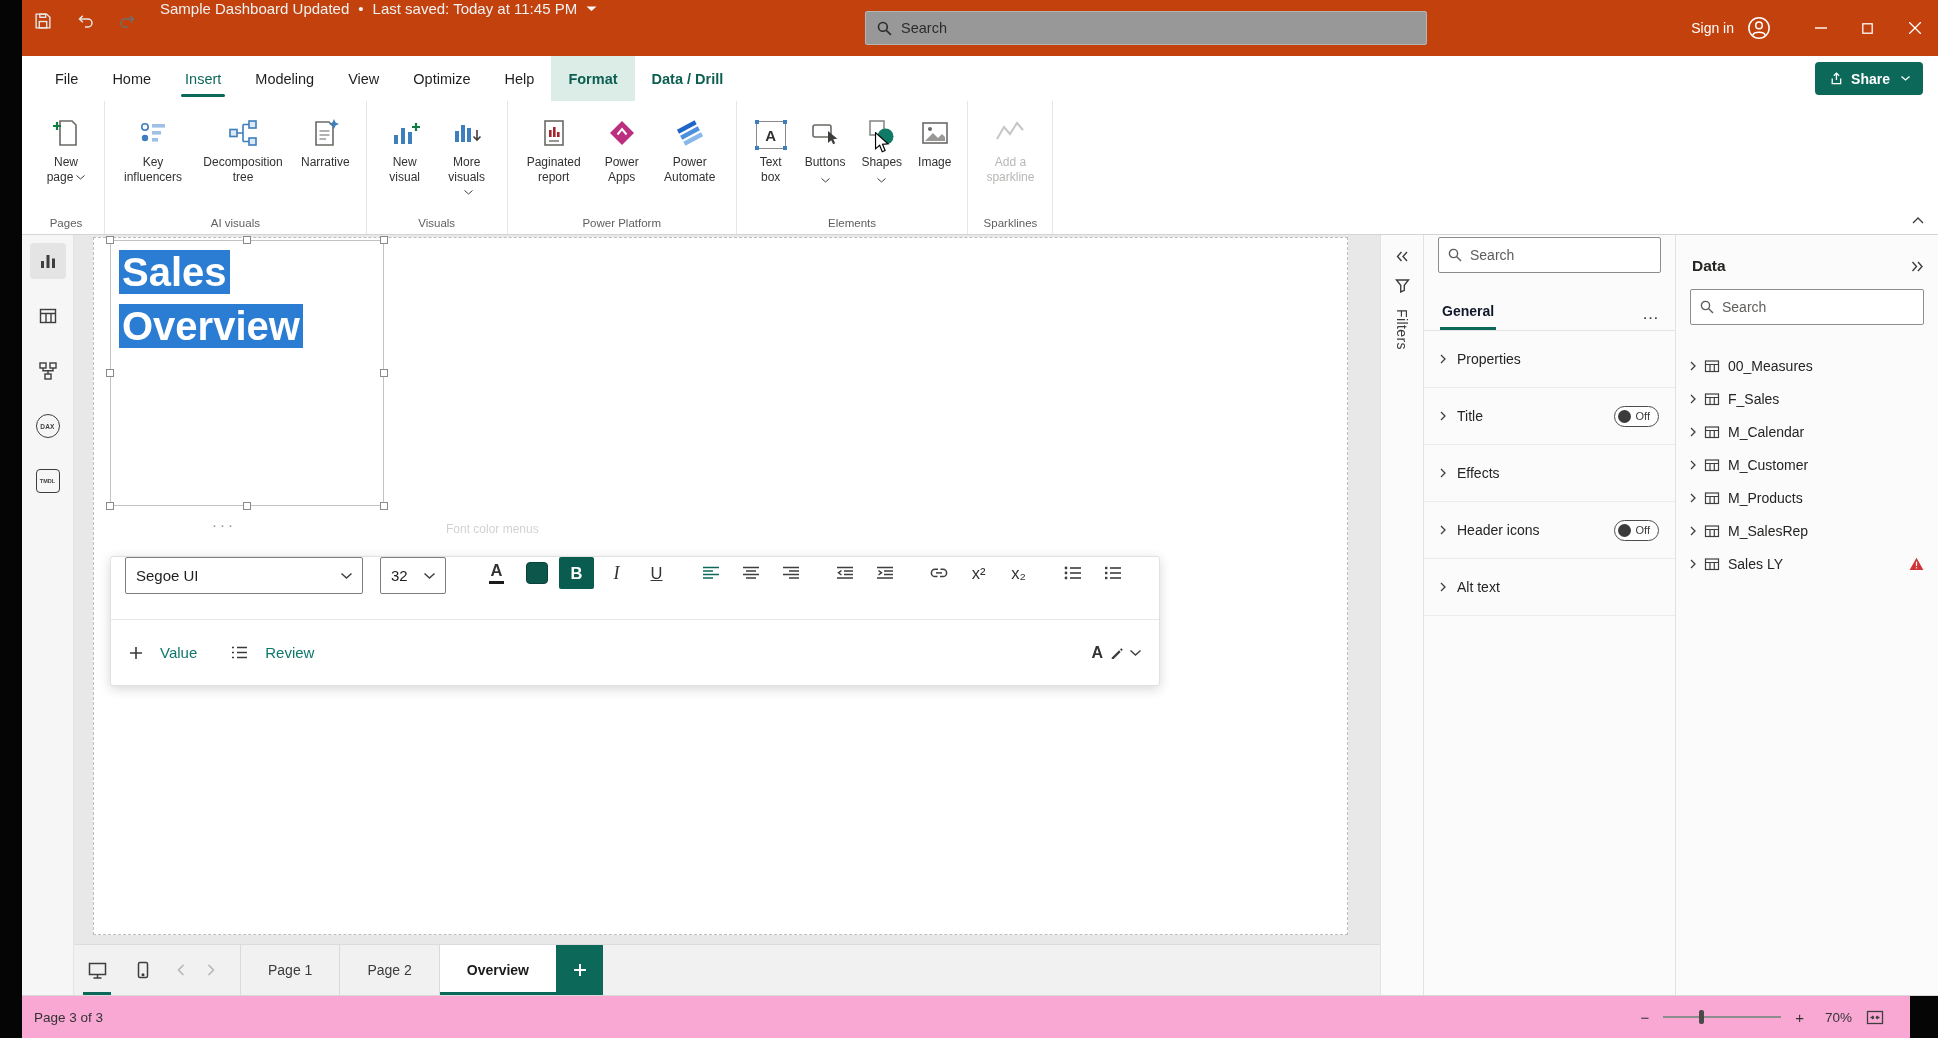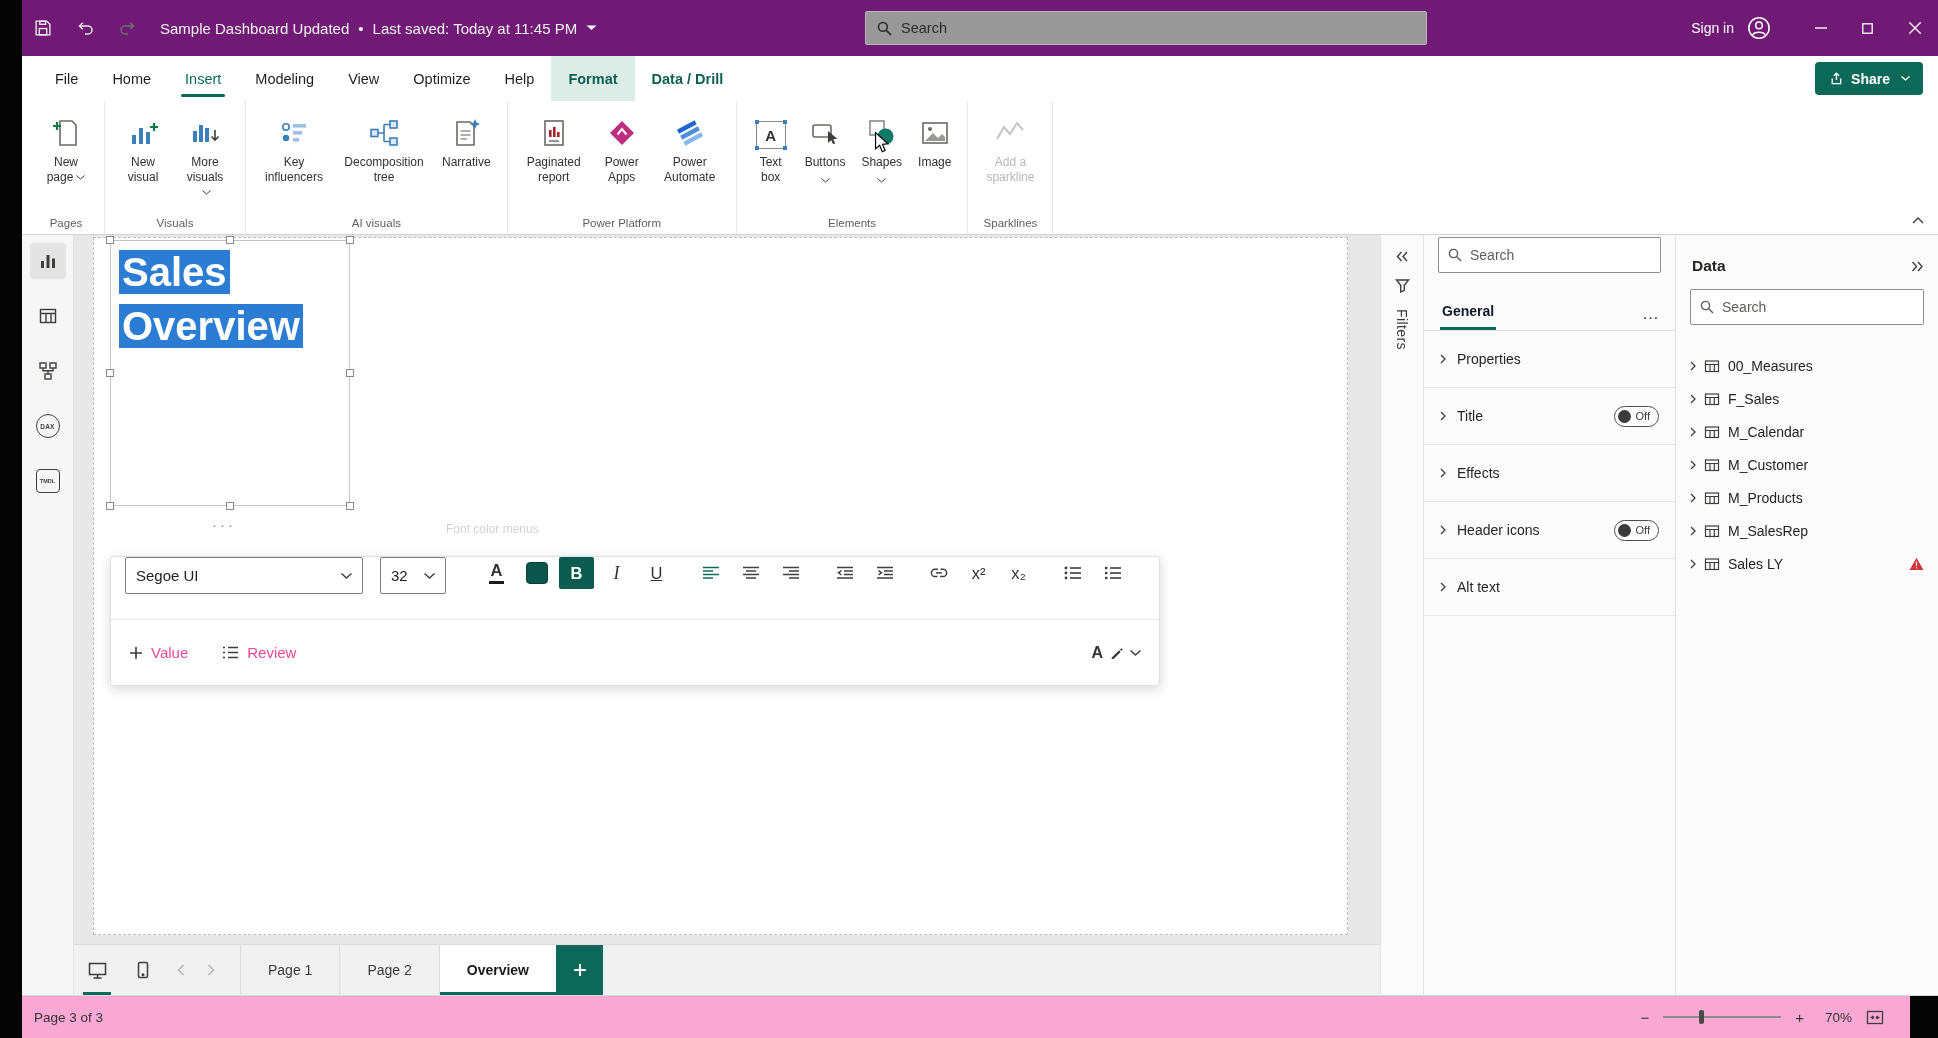--- a/index.html
+++ b/index.html
@@ -9,21 +9,21 @@
     --ink:#323130;
     --gray:#605e5c;
   }
   *{box-sizing:border-box;margin:0;padding:0}
   html,body{width:1938px;height:1038px;overflow:hidden;background:#050505;
     font-family:"Liberation Sans","DejaVu Sans",sans-serif;}
   svg{display:block}
   .window{position:absolute;left:22px;top:0;width:1916px;height:1038px;display:flex;flex-direction:column;background:#fff}
 
   
-  .titlebar{flex:0 0 56px;background:#701a75;display:flex;align-items:center;color:#ececec;position:relative}
+  .titlebar{flex:0 0 56px;background:#c2410c;display:flex;align-items:flex-start;color:#ececec;position:relative}
   .tb-btn{width:42px;height:42px;display:flex;align-items:center;justify-content:center}
   .tb-title{display:flex;align-items:center;gap:9px;margin-left:12px;font-size:15px;color:#f1f1f1;white-space:nowrap}
   .tb-search{position:absolute;left:843px;top:11px;width:562px;height:34px;background:#989898;border:1px solid #b5b5b5;border-radius:2px;display:flex;align-items:center;padding:0 11px;gap:9px;color:#222}
   .tb-search input{flex:1;background:transparent;border:none;outline:none;font-size:14.5px;color:#1d1d1d}
   .tb-search input::placeholder{color:#2c2c2c}
   .tb-right{margin-left:auto;display:flex;align-items:center;height:100%}
   .tb-signin{font-size:14px;color:#fff;margin-right:13px}
   .avatar-wrap{margin-right:26px;display:flex;align-items:center}
   .winctl{width:47px;height:100%;display:flex;align-items:center;justify-content:center;color:#fff}
 
@@ -61,21 +61,21 @@
   .ln-item{width:36px;height:36px;display:flex;align-items:center;justify-content:center;border-radius:4px;color:#3f3e3c}
   .ln-item.active{background:#e4e4e4}
   .ln-circle{width:24px;height:24px;border:1.5px solid #3f3e3c;border-radius:50%;display:flex;align-items:center;justify-content:center;font-size:6.5px;font-weight:700;letter-spacing:.2px}
   .ln-square{width:24px;height:24px;border:1.5px solid #3f3e3c;border-radius:4px;display:flex;align-items:center;justify-content:center;font-size:5.5px;font-weight:700}
 
   .center{flex:1;display:flex;flex-direction:column;min-width:0}
   .canvas{flex:1;background:#e8e8e8;position:relative;overflow:hidden}
   .page{position:absolute;left:19px;top:2px;width:1255px;height:698px;background:#fff;border:1px dashed #bdbdbd}
 
   
-  .textbox{position:absolute;left:16px;top:2px;width:240px;height:266px;background:#fff;border:1px solid #c3c3c3}
+  .textbox{position:absolute;left:16px;top:2px;width:274px;height:266px;background:#fff;border:1px solid #c3c3c3}
   .tb-text{padding:4px 8px;font-weight:700;font-size:40px;line-height:54px}
   .tb-text .sel{background:var(--sel);color:#fff;padding:0 3px}
   .handle{position:absolute;width:8px;height:8px;background:#fff;border:1px solid #8a8a8a}
   .h-nw{left:-5px;top:-5px}.h-n{left:calc(50% - 4px);top:-5px}.h-ne{right:-5px;top:-5px}
   .h-w{left:-5px;top:calc(50% - 4px)}.h-e{right:-5px;top:calc(50% - 4px)}
   .h-sw{left:-5px;bottom:-5px}.h-s{left:calc(50% - 4px);bottom:-5px}.h-se{right:-5px;bottom:-5px}
   .more-dots{position:absolute;left:118px;top:278px;font-size:15px;letter-spacing:3px;color:#8f8f8f}
   .ghost{position:absolute;left:352px;top:284px;font-size:12px;color:rgba(90,90,90,.28)}
 
   
@@ -87,21 +87,21 @@
   .size-select{width:66px;margin-right:28px}
   .tbtn{min-width:35px;height:32px;display:flex;align-items:center;justify-content:center;border-radius:2px;font-size:16.5px;color:#333}
   .tbtn.gap{margin-left:14px}
   .fontcolor{display:flex;flex-direction:column;align-items:center;line-height:1;font-weight:600}
   .fontcolor .bar{width:15px;height:3px;background:#1b1b1b;margin-top:2px}
   .swatch{width:22px;height:22px;border-radius:4px;background:#0c564b;border:1px solid #09423a}
   .bold-active{background:#0a5c50;color:#fff;font-weight:700}
   .it{font-style:italic;font-family:"Liberation Serif",serif;font-size:18px}
   .ul{text-decoration:underline}
   .accent-icon{color:var(--accent)}
-  .ft-action{display:flex;align-items:center;gap:8px;font-size:15px;color:#ec4899}
+  .ft-action{display:flex;align-items:center;gap:17px;font-size:15px;color:#0f766e}
   .ft-style{margin-left:auto;display:flex;align-items:center;gap:7px;color:#333;font-size:16px;font-weight:600}
 
   
   .filters-strip{flex:0 0 43px;background:#fbfbfb;border-left:1px solid #e2e2e2;display:flex;flex-direction:column;align-items:center;padding-top:16px;gap:16px;color:#3f3e3c}
   .vtext{writing-mode:vertical-rl;font-size:14px;color:#3b3b3b;letter-spacing:.4px}
   .pane{background:#fbfbfb;border-left:1px solid #e2e2e2;display:flex;flex-direction:column}
   .format-pane{flex:0 0 248px}
   .data-pane{flex:0 0 263px}
   .pane-header{display:flex;align-items:center;justify-content:space-between;padding:22px 14px 12px 16px}
   .pane-title{font-size:15.5px;font-weight:700;color:#252423}
@@ -255,50 +255,20 @@
         </div>
       </div>
       <div class="glabel">Pages</div>
     </div>
 
     <div class="rgroup">
       <div class="rbuttons">
         <div class="rbtn">
           <div class="ricon">
             <svg width="32" height="32" viewBox="0 0 32 32" fill="none">
-              <rect x="5" y="18" width="4" height="9" fill="#3d7ebc"></rect>
-                <rect x="12" y="11" width="4" height="16" fill="#3d7ebc"></rect>
-                <rect x="19" y="15" width="4" height="12" fill="#3d7ebc"></rect>
-              <path d="M27 6 V14 M23 10 H31" stroke="#107c41" stroke-width="2.2"></path>
-            </svg>
-          </div>
-          <div class="rlabel w44"><span>New visual</span></div>
-        </div>
-        <div class="rbtn">
-          <div class="ricon">
-            <svg width="32" height="32" viewBox="0 0 32 32" fill="none">
-              <rect x="4" y="14" width="4" height="11" fill="#3d7ebc"></rect>
-                <rect x="10" y="8" width="4" height="17" fill="#3d7ebc"></rect>
-                <rect x="16" y="11" width="4" height="14" fill="#3d7ebc"></rect>
-              <path d="M26 13 V23 M22.5 19.5 L26 23 L29.5 19.5" stroke="#3f3e3c" stroke-width="1.6"></path>
-            </svg>
-          </div>
-          <div class="rlabel w48"><span>More visuals</span><svg class="cd" width="9" height="5" viewBox="0 0 9 5">
-                <path d="M0.5 0.5 L4.5 4 L8.5 0.5" fill="none" stroke="#3f3e3c"></path>
-              </svg></div>
-        </div>
-      </div>
-      <div class="glabel">Visuals</div>
-    </div>
-
-    <div class="rgroup">
-      <div class="rbuttons">
-        <div class="rbtn">
-          <div class="ricon">
-            <svg width="32" height="32" viewBox="0 0 32 32" fill="none">
               <circle cx="8" cy="10" r="3.2" stroke="#3d7ebc" stroke-width="1.6"></circle>
               <circle cx="8" cy="21" r="3.2" fill="#3d7ebc"></circle>
               <rect x="15" y="7" width="13" height="3.6" fill="#9dc0e4"></rect>
                 <rect x="15" y="14" width="9" height="3.6" fill="#9dc0e4"></rect>
                 <rect x="15" y="21" width="6" height="3.6" fill="#9dc0e4"></rect>
             </svg>
           </div>
           <div class="rlabel w64"><span>Key influencers</span></div>
         </div>
         <div class="rbtn">
@@ -317,20 +287,50 @@
             <svg width="32" height="32" viewBox="0 0 32 32" fill="none">
               <path d="M7 5 H20 L24 9 V28 H7 Z" stroke="#6b6966" stroke-width="1.6"></path>
               <path d="M10.5 14 H20.5 M10.5 18 H20.5 M10.5 22 H17" stroke="#9a9896" stroke-width="1.4"></path>
               <path d="M25 2 l1.6 3.4 3.4 1.6 -3.4 1.6 -1.6 3.4 -1.6 -3.4 -3.4 -1.6 3.4 -1.6 Z" fill="#3d7ebc"></path>
             </svg>
           </div>
           <div class="rlabel"><span>Narrative</span></div>
         </div>
       </div>
       <div class="glabel">AI visuals</div>
+    </div>
+
+    <div class="rgroup">
+      <div class="rbuttons">
+        <div class="rbtn">
+          <div class="ricon">
+            <svg width="32" height="32" viewBox="0 0 32 32" fill="none">
+              <rect x="5" y="18" width="4" height="9" fill="#3d7ebc"></rect>
+                <rect x="12" y="11" width="4" height="16" fill="#3d7ebc"></rect>
+                <rect x="19" y="15" width="4" height="12" fill="#3d7ebc"></rect>
+              <path d="M27 6 V14 M23 10 H31" stroke="#107c41" stroke-width="2.2"></path>
+            </svg>
+          </div>
+          <div class="rlabel w44"><span>New visual</span></div>
+        </div>
+        <div class="rbtn">
+          <div class="ricon">
+            <svg width="32" height="32" viewBox="0 0 32 32" fill="none">
+              <rect x="4" y="14" width="4" height="11" fill="#3d7ebc"></rect>
+                <rect x="10" y="8" width="4" height="17" fill="#3d7ebc"></rect>
+                <rect x="16" y="11" width="4" height="14" fill="#3d7ebc"></rect>
+              <path d="M26 13 V23 M22.5 19.5 L26 23 L29.5 19.5" stroke="#3f3e3c" stroke-width="1.6"></path>
+            </svg>
+          </div>
+          <div class="rlabel w48"><span>More visuals</span><svg class="cd" width="9" height="5" viewBox="0 0 9 5">
+                <path d="M0.5 0.5 L4.5 4 L8.5 0.5" fill="none" stroke="#3f3e3c"></path>
+              </svg></div>
+        </div>
+      </div>
+      <div class="glabel">Visuals</div>
     </div>
 
     <div class="rgroup">
       <div class="rbuttons">
         <div class="rbtn">
           <div class="ricon">
             <svg width="32" height="32" viewBox="0 0 32 32" fill="none">
               <rect x="7" y="4" width="18" height="24" stroke="#6b6966" stroke-width="1.6"></rect>
               <rect x="11" y="13" width="2.6" height="7" fill="#a4262c"></rect>
                 <rect x="15" y="10" width="2.6" height="10" fill="#a4262c"></rect>

